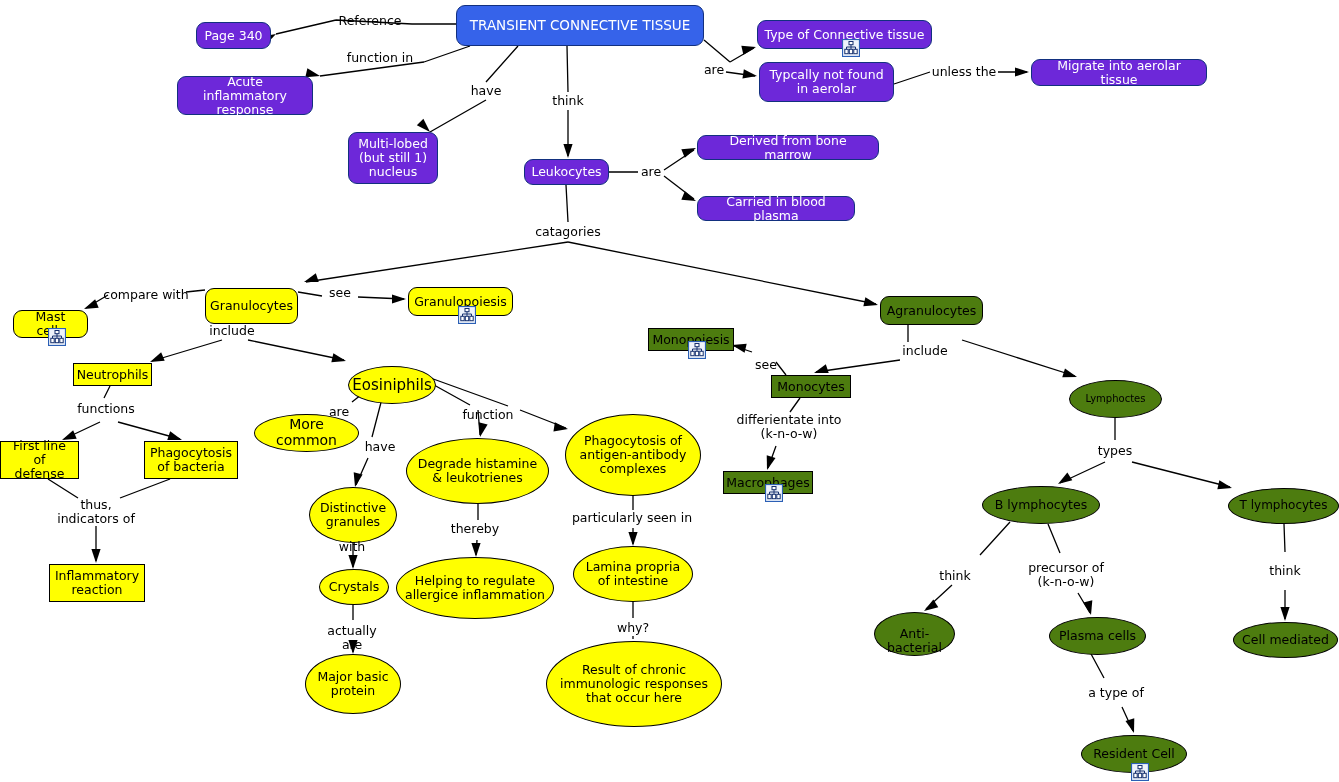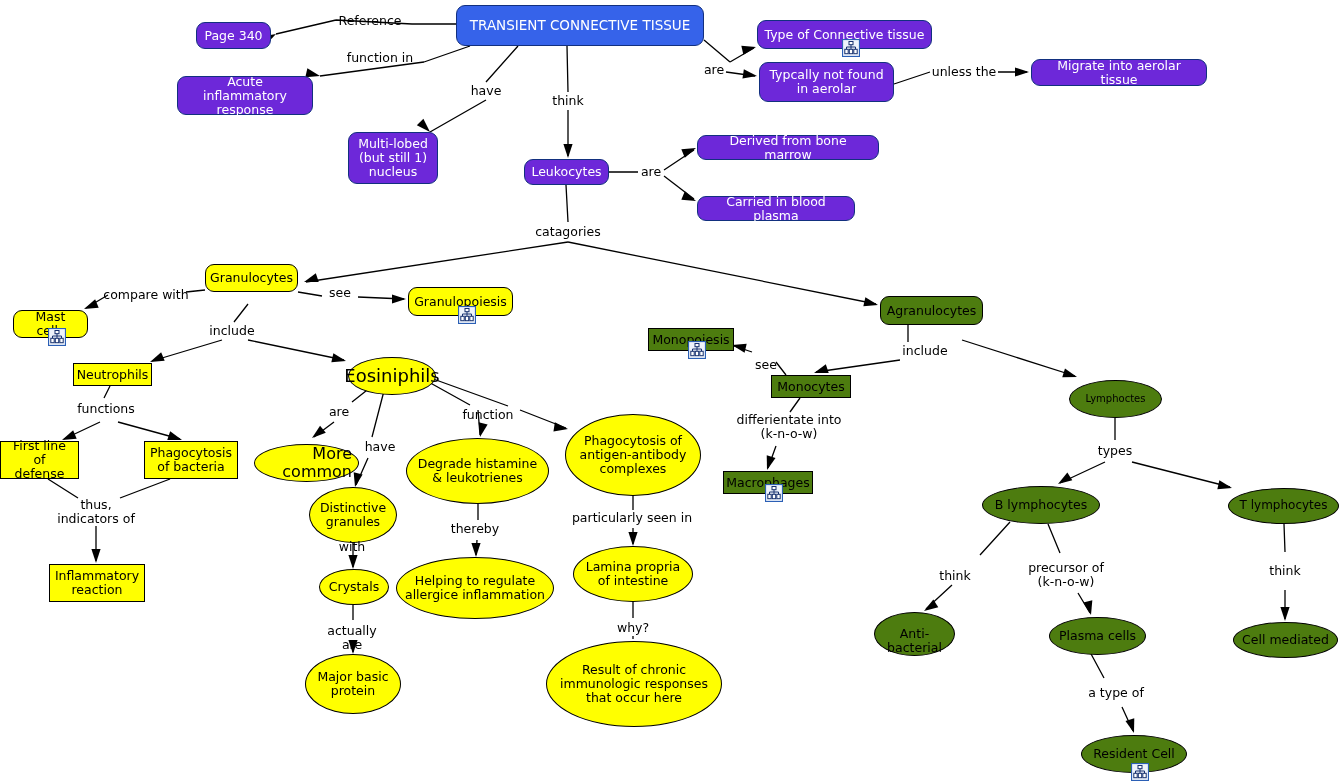--- a/index.html
+++ b/index.html
@@ -138,21 +138,21 @@
       </div>
       <div class="node blue round" style="left: 1031px; top: 59px; width: 176px; height: 27px; font-size: 12.5px;">
         <span>Migrate into aerolar tissue</span>
       </div>
       <div class="node blue round" style="left: 697px; top: 135px; width: 182px; height: 25px; font-size: 12.5px;">
         <span>Derived from bone marrow</span>
       </div>
       <div class="node blue round" style="left: 697px; top: 196px; width: 158px; height: 25px; font-size: 12.5px;">
         <span>Carried in blood plasma</span>
       </div>
-      <div class="node yellow round" style="left: 205px; top: 264px; width: 93px; height: 28px; font-size: 12.5px;">
+      <div class="node yellow round" style="left: 205px; top: 288px; width: 93px; height: 36px; font-size: 12.5px;">
         <span>Granulocytes</span>
       </div>
       <div class="node yellow round" style="left: 408px; top: 287px; width: 105px; height: 29px; font-size: 12.5px;">
         <span>Granulopoiesis</span>
         <span class="badge"><svg viewBox="0 0 18 18" width="18" height="18">
             <rect x="0.5" y="0.5" width="17" height="17" fill="#eef3fb" stroke="#2b5fb5" stroke-width="1.2"></rect>
             <rect x="7" y="2.5" width="4" height="3.2" fill="#ffffff" stroke="#16306e" stroke-width="1"></rect>
             <path d="M9 5.7 L9 8 M4.5 8 L13.5 8 M4.5 8 L4.5 10.2 M9 8 L9 10.2 M13.5 8 L13.5 10.2" stroke="#16306e" stroke-width="1" fill="none"></path>
             <rect x="2.8" y="10.3" width="3.4" height="4.4" fill="#ffffff" stroke="#16306e" stroke-width="1"></rect>
             <rect x="7.3" y="10.3" width="3.4" height="4.4" fill="#ffffff" stroke="#16306e" stroke-width="1"></rect>
@@ -166,36 +166,36 @@
             <rect x="7" y="2.5" width="4" height="3.2" fill="#ffffff" stroke="#16306e" stroke-width="1"></rect>
             <path d="M9 5.7 L9 8 M4.5 8 L13.5 8 M4.5 8 L4.5 10.2 M9 8 L9 10.2 M13.5 8 L13.5 10.2" stroke="#16306e" stroke-width="1" fill="none"></path>
             <rect x="2.8" y="10.3" width="3.4" height="4.4" fill="#ffffff" stroke="#16306e" stroke-width="1"></rect>
             <rect x="7.3" y="10.3" width="3.4" height="4.4" fill="#ffffff" stroke="#16306e" stroke-width="1"></rect>
             <rect x="11.8" y="10.3" width="3.4" height="4.4" fill="#ffffff" stroke="#16306e" stroke-width="1"></rect>
           </svg></span>
       </div>
       <div class="node yellow rect" style="left: 73px; top: 363px; width: 79px; height: 23px; font-size: 12.5px;">
         <span>Neutrophils</span>
       </div>
-      <div class="node yellow ellipse" style="left: 348px; top: 357px; width: 88px; height: 38px; font-size: 18px;">
+      <div class="node yellow ellipse" style="left: 348px; top: 366px; width: 88px; height: 38px; font-size: 15px;">
         <span>Eosiniphils</span>
       </div>
       <div class="node yellow rect" style="left: 0px; top: 441px; width: 79px; height: 38px; font-size: 12.5px;">
         <span>First line of
 defense</span>
       </div>
       <div class="node yellow rect" style="left: 144px; top: 441px; width: 94px; height: 38px; font-size: 12.5px;">
         <span>Phagocytosis
 of bacteria</span>
       </div>
       <div class="node yellow rect" style="left: 49px; top: 564px; width: 96px; height: 38px; font-size: 12.5px;">
         <span>Inflammatory
 reaction</span>
       </div>
-      <div class="node yellow ellipse" style="left: 254px; top: 444px; width: 105px; height: 38px; font-size: 16px; text-align: right;">
+      <div class="node yellow ellipse" style="left: 254px; top: 414px; width: 105px; height: 38px; font-size: 14px;">
         <span>More common</span>
       </div>
       <div class="node yellow ellipse" style="left: 309px; top: 487px; width: 88px; height: 56px; font-size: 12.5px;">
         <span>Distinctive
 granules</span>
       </div>
       <div class="node yellow ellipse" style="left: 319px; top: 569px; width: 70px; height: 36px; font-size: 12.5px;">
         <span>Crystals</span>
       </div>
       <div class="node yellow ellipse" style="left: 305px; top: 654px; width: 96px; height: 60px; font-size: 12.5px;">

